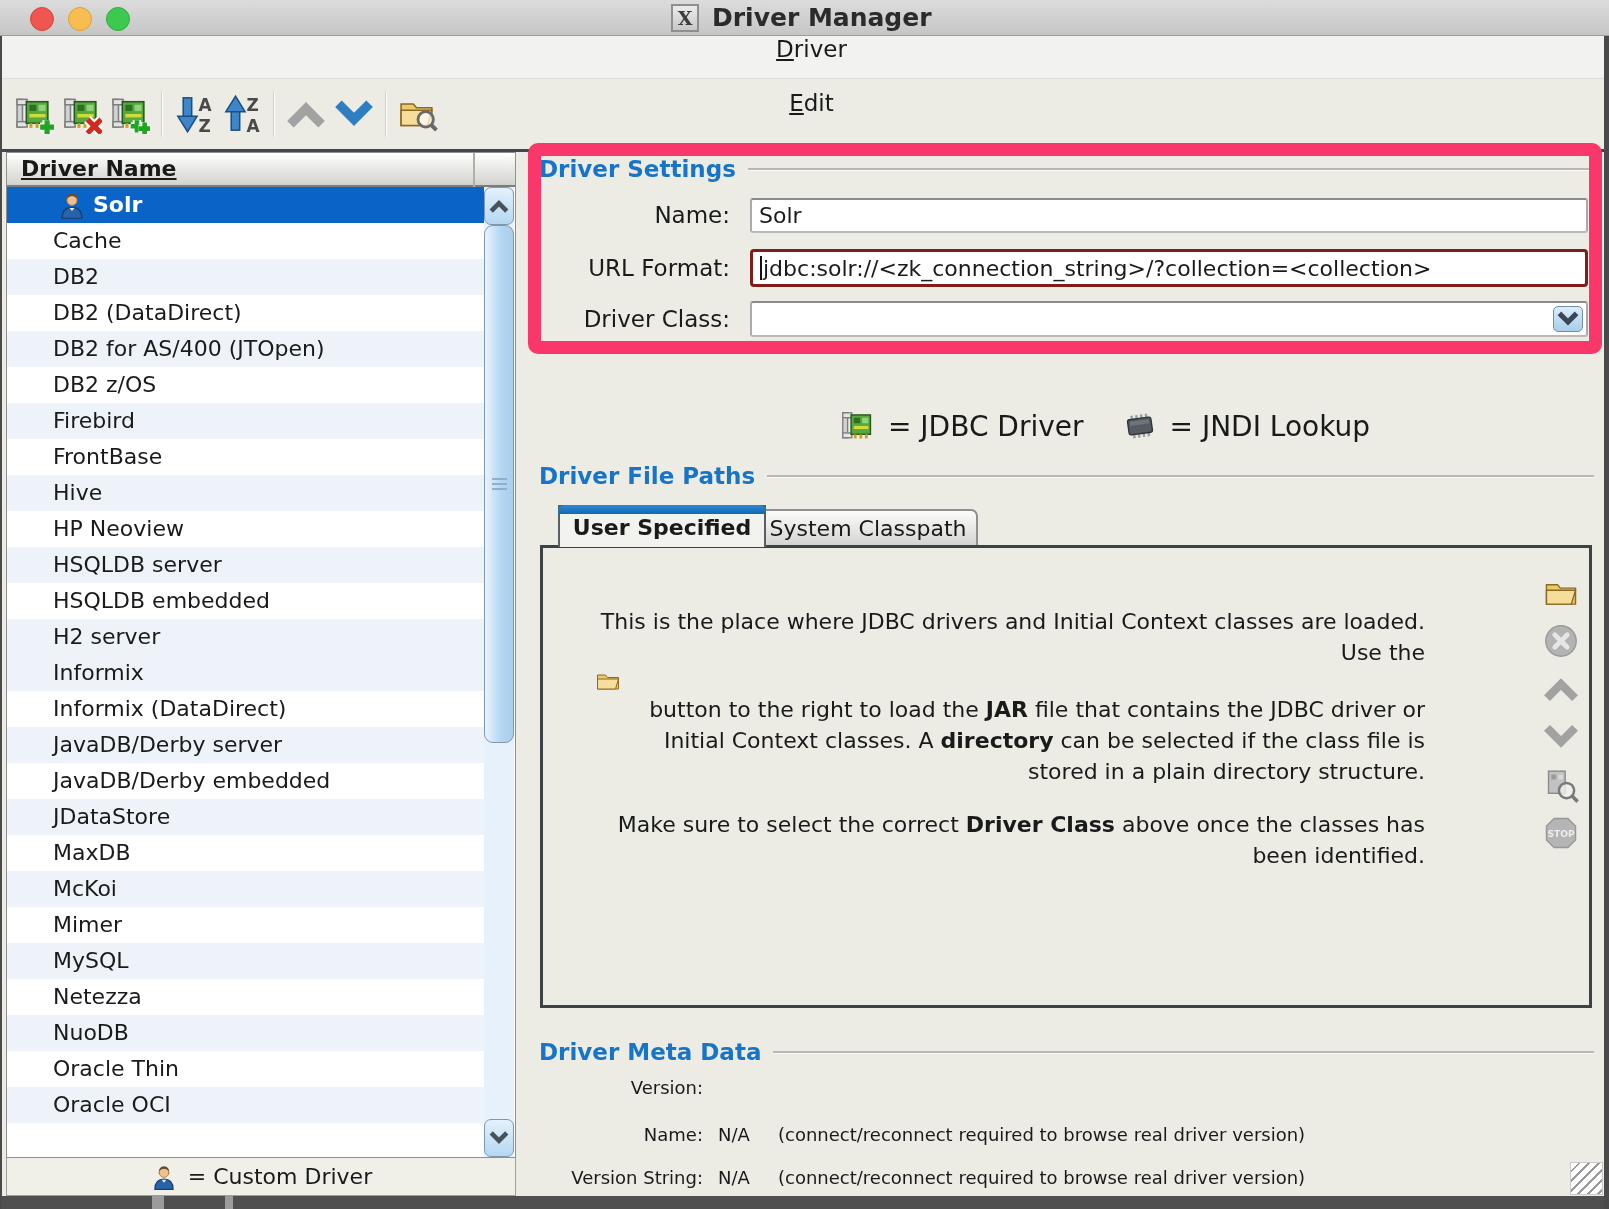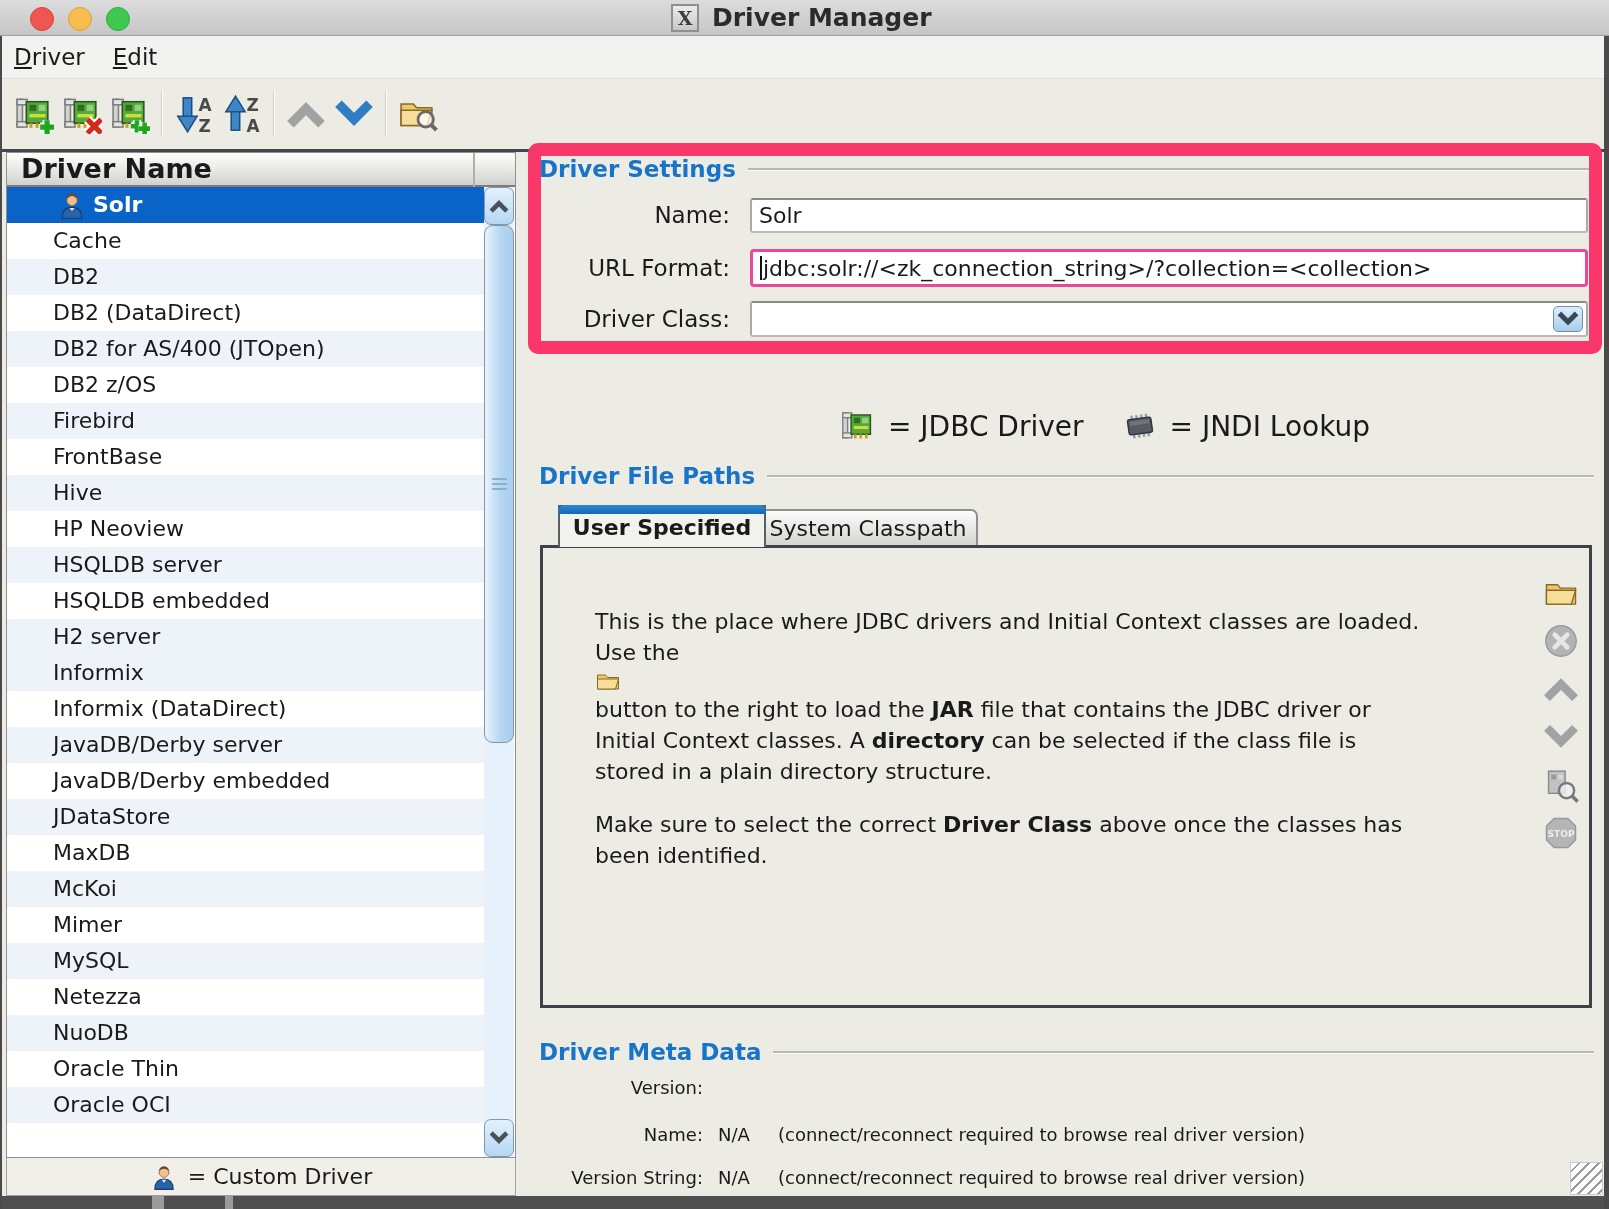--- a/index.html
+++ b/index.html
@@ -17,36 +17,36 @@
   #light-close{left:30px;background:#f05650;border:1px solid #d8433c;}
   #light-min{left:68px;background:#f6be50;border:1px solid #dda135;}
   #light-zoom{left:106px;background:#3dc94f;border:1px solid #2aae3c;}
   #x11icon{left:671px;top:4px;width:28px;height:28px;background:linear-gradient(#ececec,#c7c7c7);
            border:2px solid #8f8f8f;display:flex;align-items:center;justify-content:center;
            font-family:"DejaVu Serif","Liberation Serif",serif;font-size:19px;font-weight:bold;color:#3d3d3d;}
   #wtitle{left:712px;top:0;height:36px;line-height:36px;font-size:25px;font-weight:600;color:#2b2b2b;}
 
   
   #menubar{left:0;top:36px;width:1609px;height:43px;background:#f2f2f0;border-bottom:1px solid #dddddb;
-           display:flex;align-items:center;padding-left:14px;gap:28px;font-size:23px;}
+           display:flex;align-items:center;padding-left:14px;gap:28px;font-size:23px;flex-direction:column;}
   .menu-item{cursor:default;}
   #toolbar{left:0;top:79px;width:1609px;height:70px;display:flex;align-items:center;padding-left:10px;}
   .tb-btn{width:46px;height:56px;border:none;background:transparent;display:flex;align-items:center;
           justify-content:center;padding:0;margin:0 1px;}
   .tb-btn svg{width:40px;height:40px;}
   .tb-btn.disabled{color:#a2a2a2;}
   .tb-btn.blue{color:#2f7dc2;}
   .tb-sep{width:2px;height:46px;background:#d2d2cc;border-right:1px solid #fbfbf8;margin:0 7px;}
   #toolbar-rule{left:0;top:149px;width:1609px;height:3px;background:#42464a;}
 
   
   #list-frame{left:6px;top:152px;width:510px;height:1006px;background:#fff;border:1px solid #8f8f8f;}
   #list-header{position:absolute;left:0;top:0;width:508px;height:34px;
                background:linear-gradient(#ffffff,#d2d2cd);border-bottom:2px solid #7d7d7d;
-               font-weight:bold;font-size:27px;line-height:32px;padding-left:14px;}
+               font-weight:bold;font-size:22px;line-height:32px;padding-left:14px;text-decoration:underline;}
   #list-header:after{content:"";position:absolute;left:466px;top:0;width:2px;height:34px;background:#b0b0ab;}
   #list-rows{position:absolute;left:0;top:34px;width:477px;height:970px;overflow:hidden;}
   .lrow{position:relative;height:36px;line-height:36px;font-size:22px;background:#fff;
         padding-left:46px;white-space:nowrap;}
   .lrow.alt{background:#eef3f9;}
   .lrow.sel{background:#0a63c6;color:#fff;font-weight:bold;padding-left:86px;}
   .lrow .st{position:absolute;left:8px;top:3px;width:30px;height:30px;}
   .lrow.sel .st{left:50px;}
   
   #vscroll{position:absolute;left:477px;top:34px;width:30px;height:970px;background:#e6f1fb;}
@@ -67,21 +67,21 @@
   .sec-title{display:flex;align-items:center;font-size:23px;font-weight:bold;color:#1874c6;height:28px;}
   .sec-title .hr{flex:1;height:2px;background:#b9b9b3;box-shadow:0 1px 0 #fbfbf8;margin-left:12px;}
 
   
   .srow{position:absolute;display:flex;align-items:center;}
   .slabel{width:194px;text-align:right;font-size:23px;}
   .sfield{position:absolute;left:750px;width:838px;background:#fff;border:2px solid;
           border-color:#8a8a8a #aaaaaa #b9b9b9 #aaaaaa;border-radius:3px;font-size:22px;
           padding-left:7px;display:flex;align-items:center;}
   #fld-name{top:198px;height:35px;}
-  #fld-url{top:249px;height:38px;border:3px solid #ec4899;border-radius:4px;}
+  #fld-url{top:249px;height:38px;border:3px solid #7f1d1d;border-radius:4px;}
   #fld-url .caret{width:2px;height:24px;background:#111;margin-right:1px;}
   #fld-class{top:301px;height:36px;}
   #combo-btn{position:absolute;right:3px;top:3px;bottom:3px;width:30px;border:1px solid #6f8fa8;
              border-radius:5px;background:linear-gradient(#dceeff,#a8cdeb);display:flex;
              align-items:center;justify-content:center;color:#3a4754;padding:0;}
   #pink-box{left:528px;top:143px;width:1074px;height:211px;border:13px solid #F9376B;border-radius:10px;
             pointer-events:none;z-index:40;}
 
   
   #legend-row{left:840px;top:406px;height:40px;display:flex;align-items:center;gap:12px;font-size:28px;}
@@ -90,21 +90,21 @@
 
   
   .tab{position:absolute;display:flex;align-items:center;justify-content:center;font-size:22px;z-index:3;}
   #tab-user{left:558px;top:505px;width:208px;height:42px;background:#f2f2ee;
             border:2px solid #5a5f63;border-bottom:none;font-weight:bold;}
   #tab-user .bluebar{position:absolute;left:-2px;top:-2px;right:-2px;height:9px;
             background:linear-gradient(#2d8ad6,#1268b4);border-radius:7px 7px 0 0;}
   #tab-sys{left:758px;top:509px;width:220px;height:38px;background:linear-gradient(#fcfcfc,#d4d4d0);
            border:2px solid #8f8f8f;border-radius:7px 7px 0 0;z-index:1;}
   #tab-panel{left:540px;top:545px;width:1052px;height:463px;background:#ECECE5;border:3px solid #3d4246;z-index:2;}
-  #panel-text{position:absolute;left:52px;top:58px;width:830px;font-size:22px;line-height:31px;}
+  #panel-text{position:absolute;left:52px;top:58px;width:830px;font-size:22px;line-height:31px;text-align:right;}
   #panel-text p{margin:0 0 22px 0;}
   #panel-text svg{width:26px;height:26px;vertical-align:-6px;}
   #side-btns{position:absolute;right:8px;top:26px;display:flex;flex-direction:column;gap:10px;}
   .side-btn{width:40px;height:38px;border:none;background:transparent;display:flex;align-items:center;
             justify-content:center;padding:0;color:#a2a2a2;}
   .side-btn svg{width:36px;height:36px;}
 
   
   .mrow{position:absolute;left:540px;display:flex;align-items:center;height:30px;font-size:18px;}
   .mlabel{width:163px;text-align:right;}

